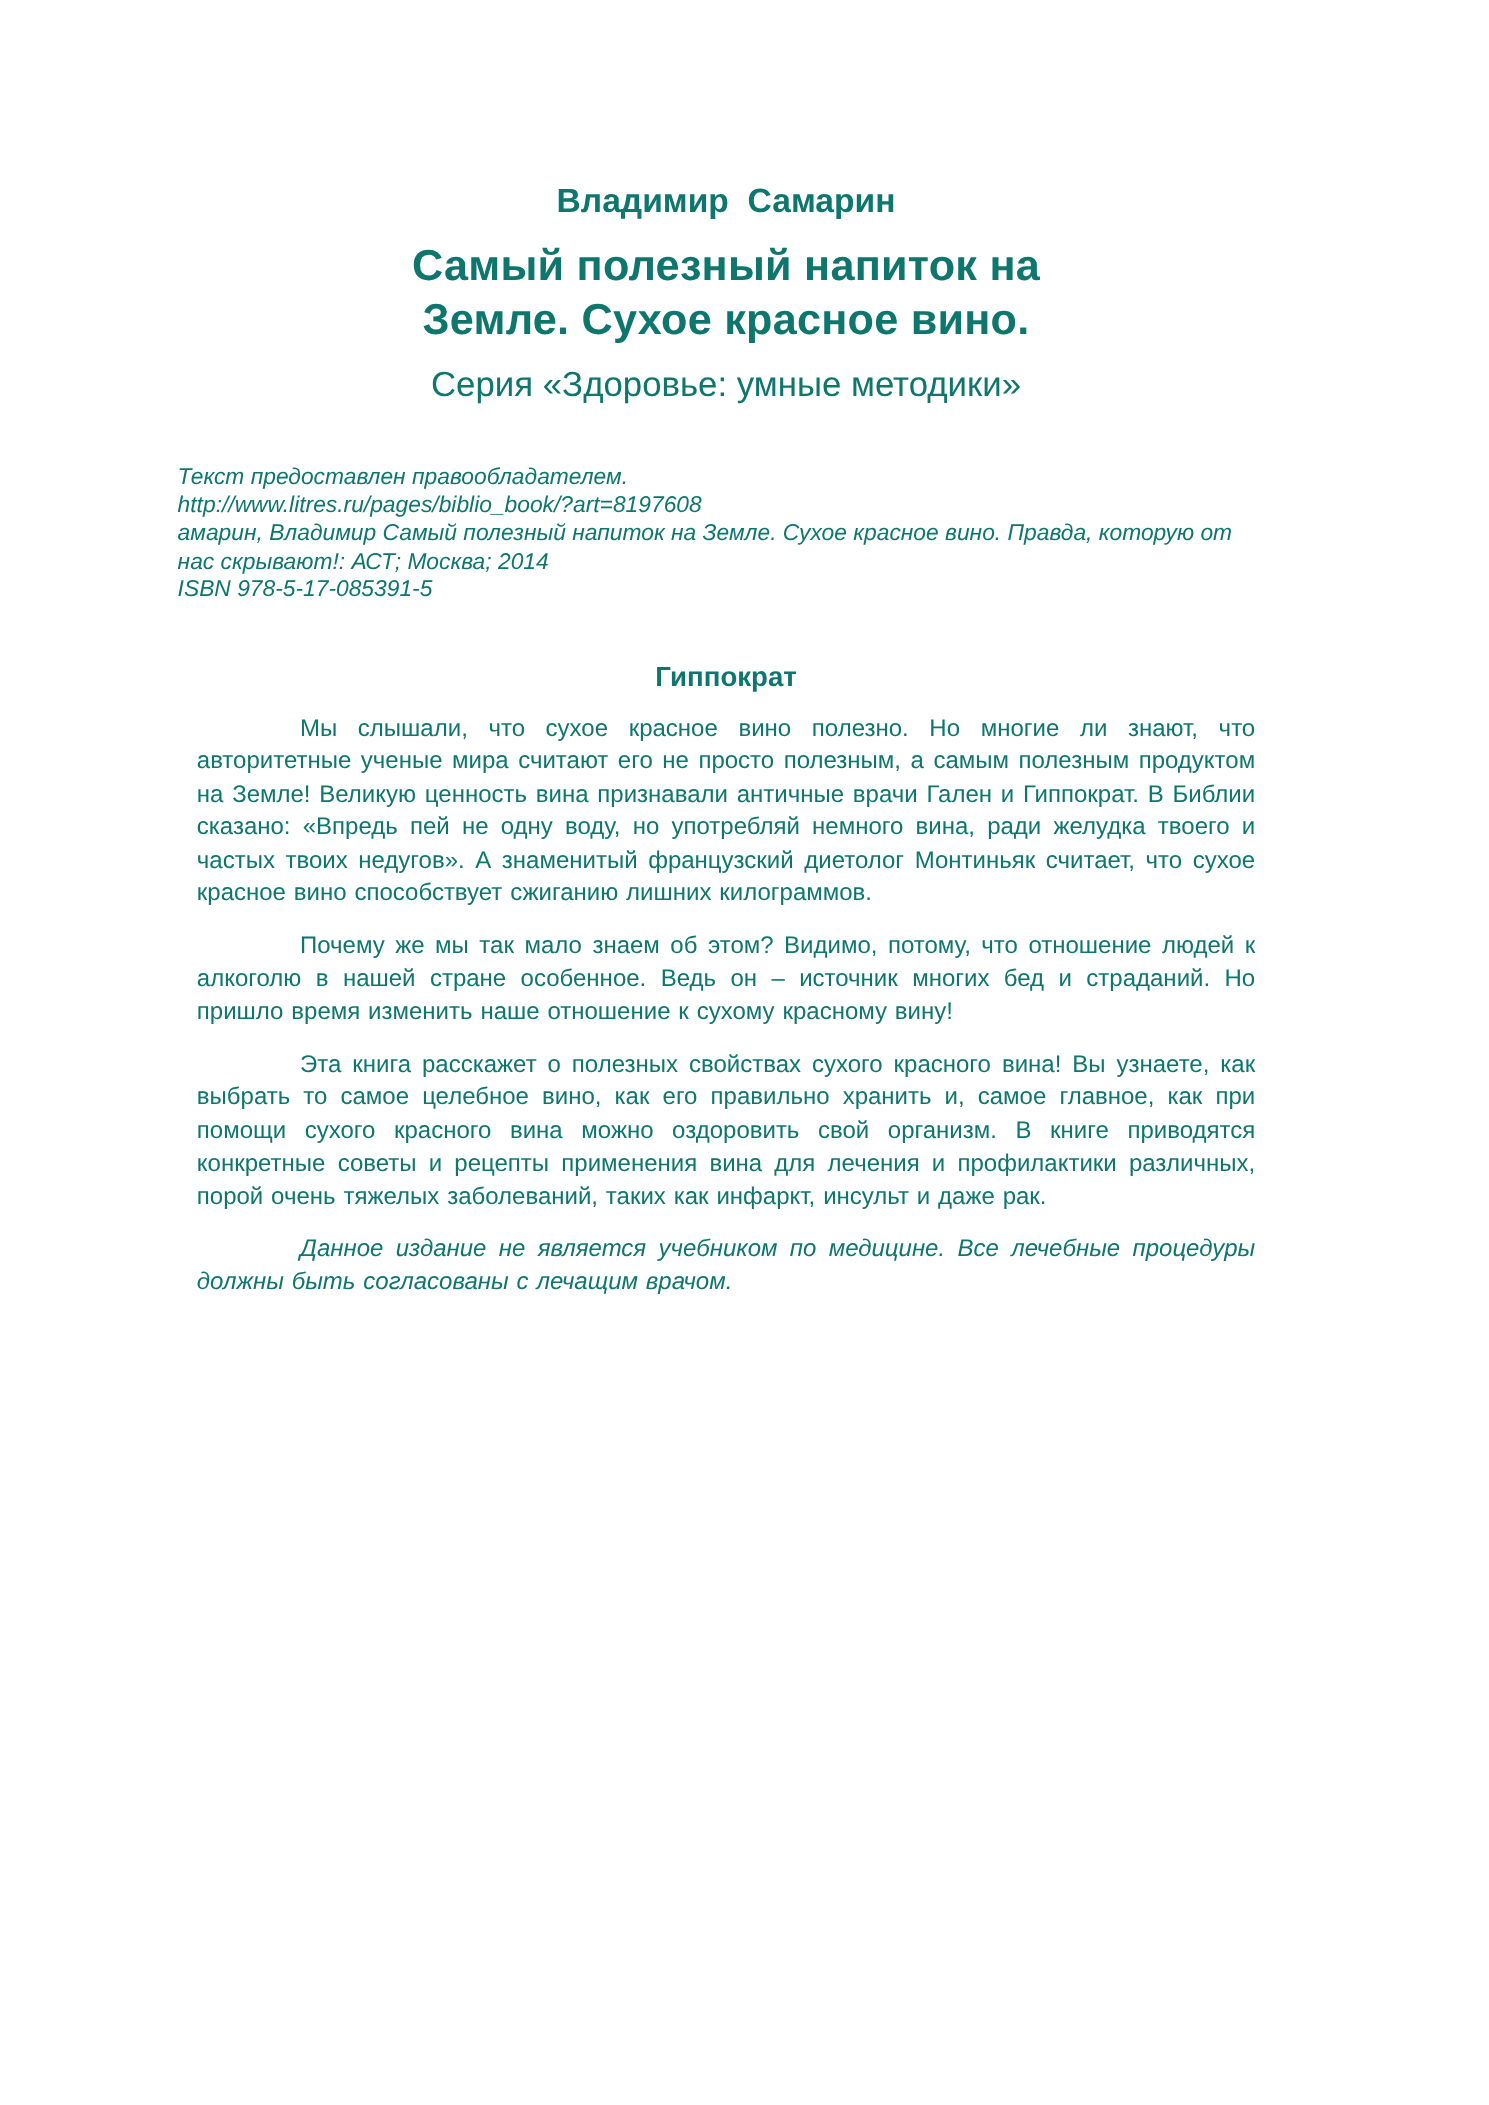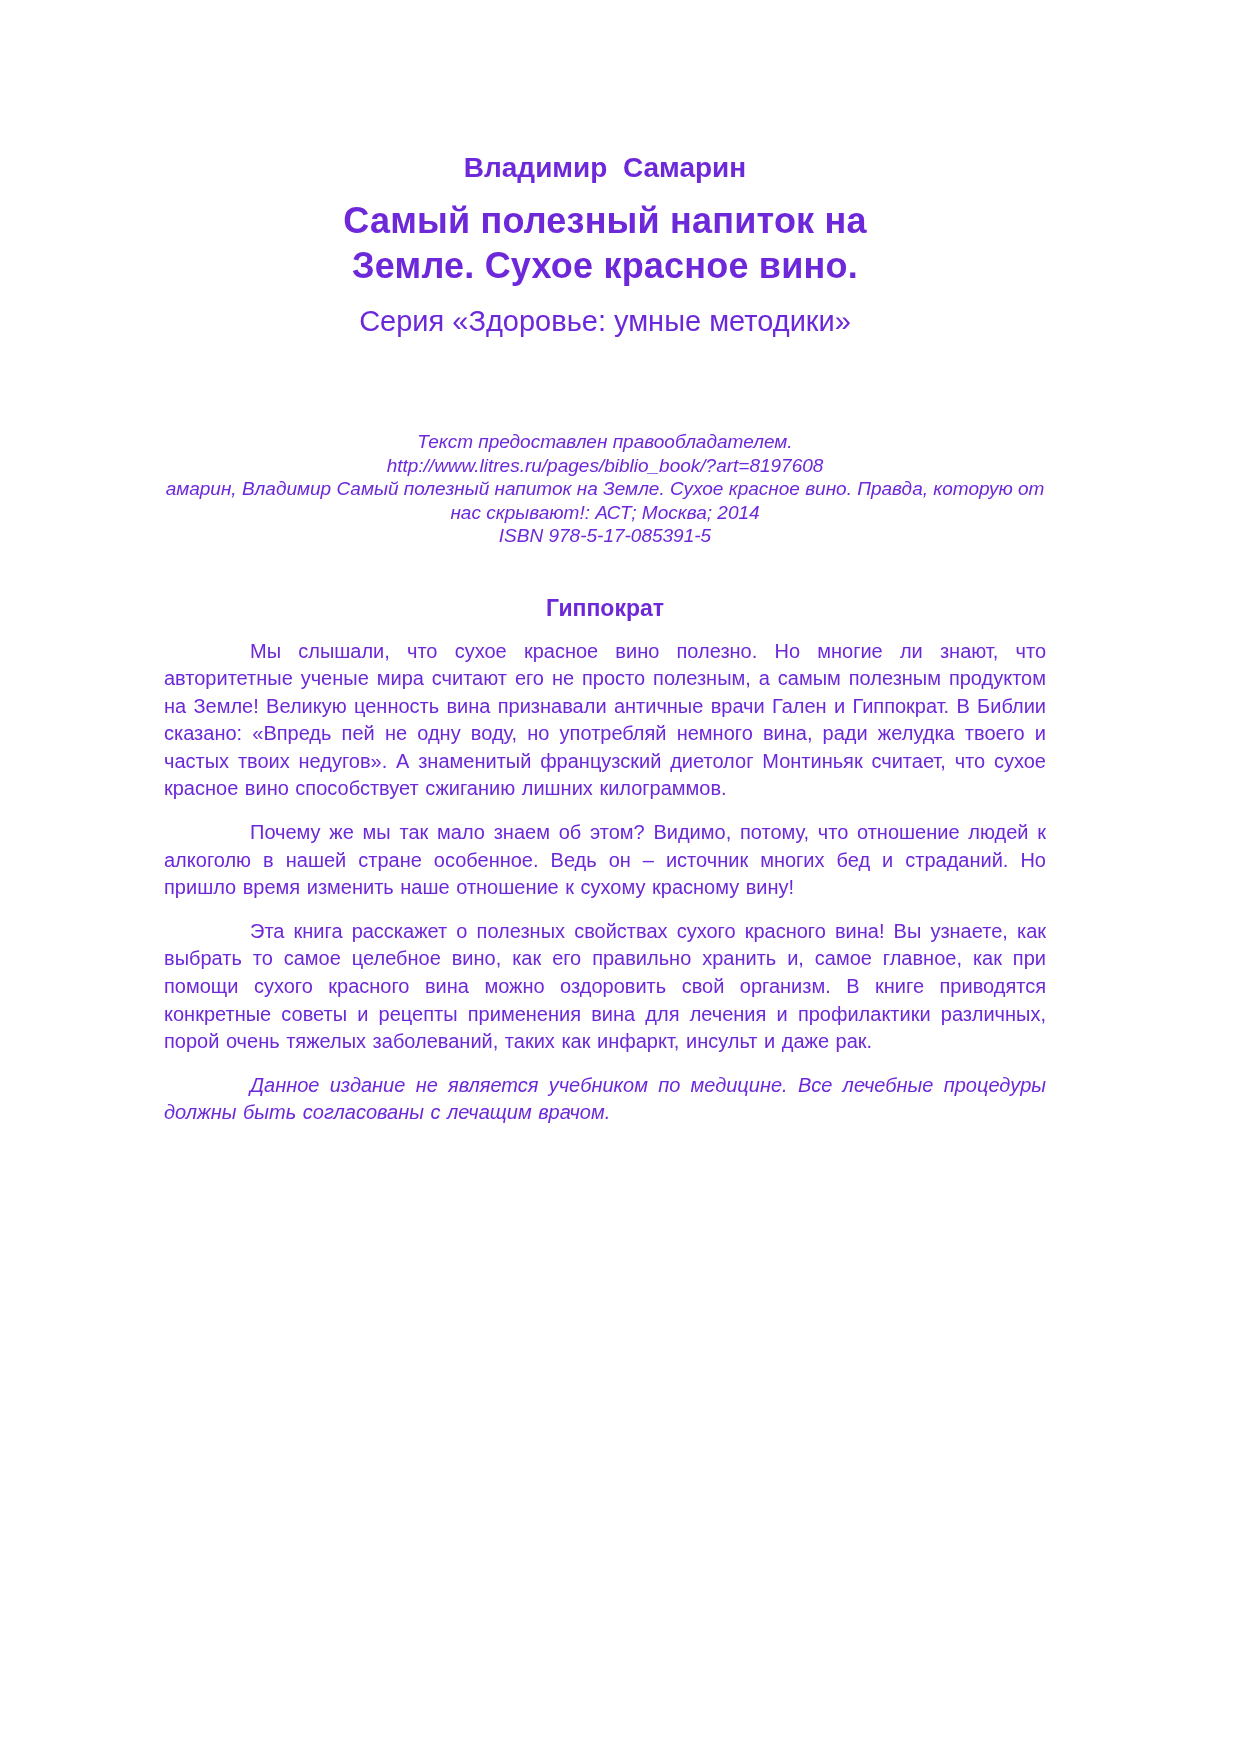--- a/index.html
+++ b/index.html
@@ -6,21 +6,21 @@
     margin: 0;
     padding: 0;
     background: #ffffff;
   }
   .page {
     position: relative;
     width: 1241px;
     height: 1754px;
     margin: 0 auto;
     background: #ffffff;
-    color: #6d28d9;
+    color: #0f766e;
     font-family: "Liberation Sans", "DejaVu Sans", sans-serif;
     overflow: hidden;
   }
   .content {
     margin-left: 148px;
     width: 914px;
   }
   
   .header {
     padding-top: 150px;
@@ -38,22 +38,22 @@
     line-height: 45px;
     letter-spacing: 0.2px;
   }
   .series {
     font-size: 29px;
     line-height: 42px;
     font-weight: normal;
   }
   
   .copyright {
-    margin-top: 88px;
-    text-align: center;
+    margin-top: 44px;
+    text-align: left;
     font-style: italic;
     font-size: 19px;
     line-height: 23.5px;
   }
   
   .annotation-heading {
     margin: 46px 0 4px 0;
     text-align: center;
     font-weight: bold;
     font-size: 23px;

